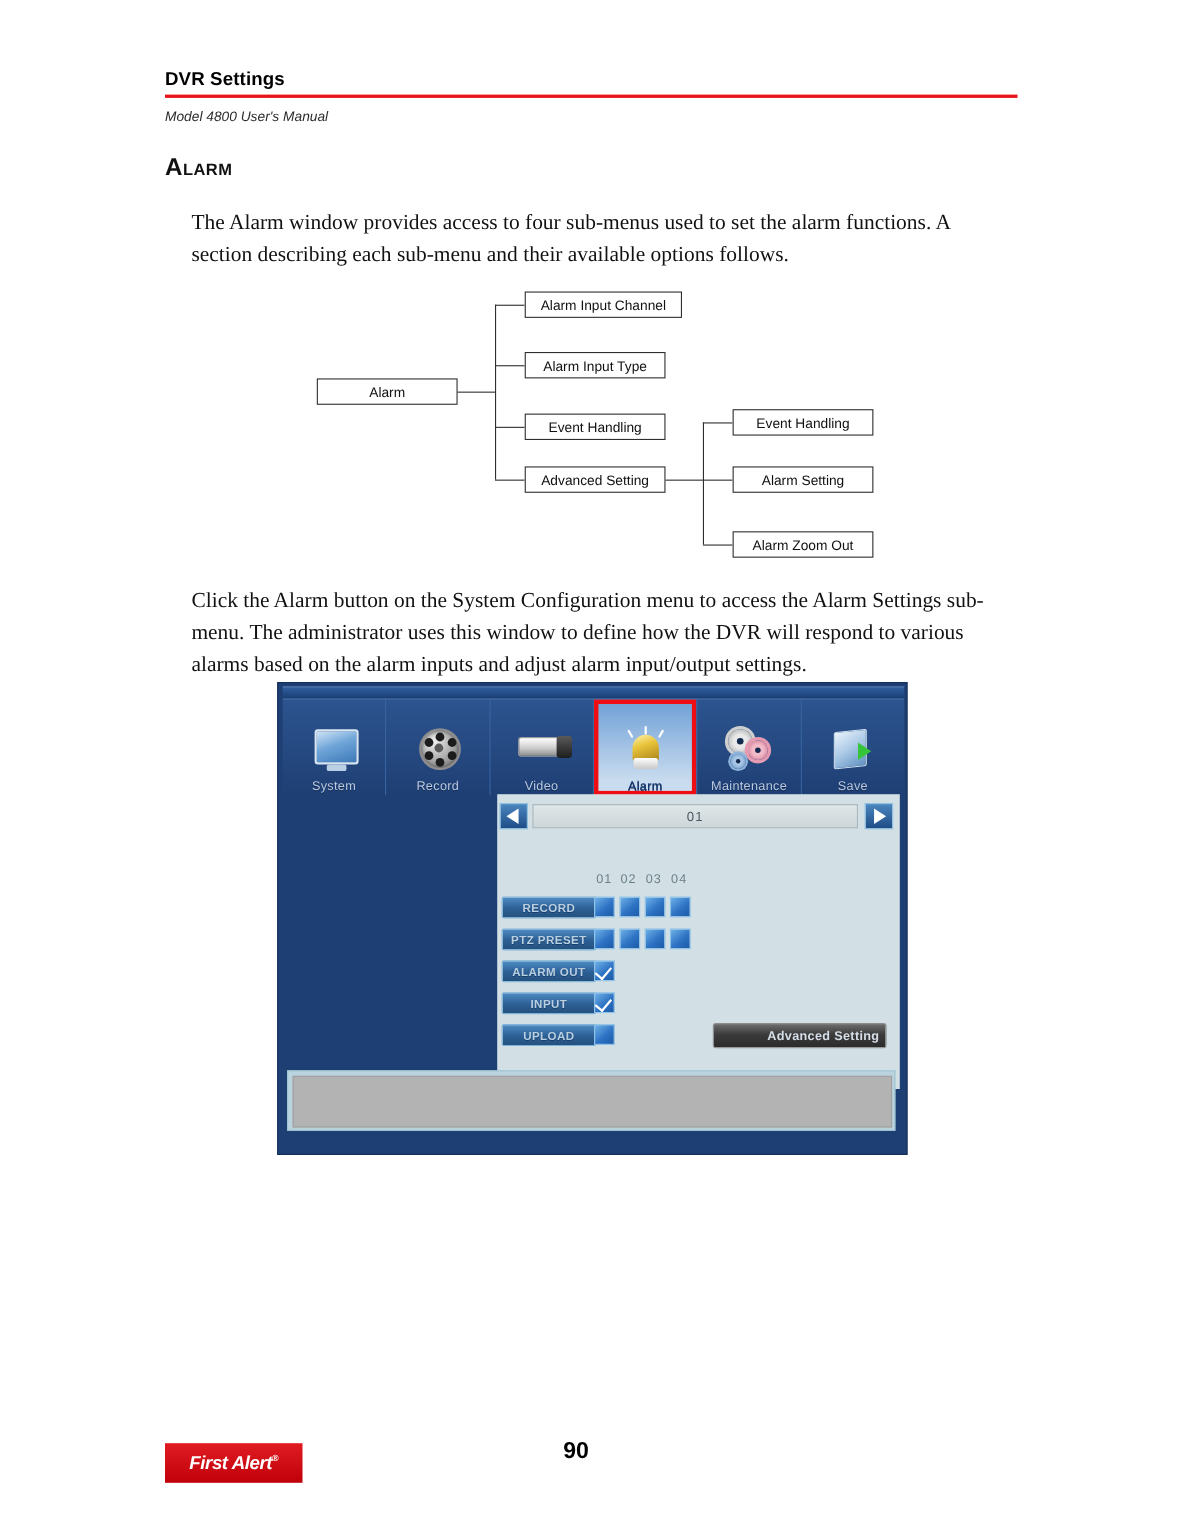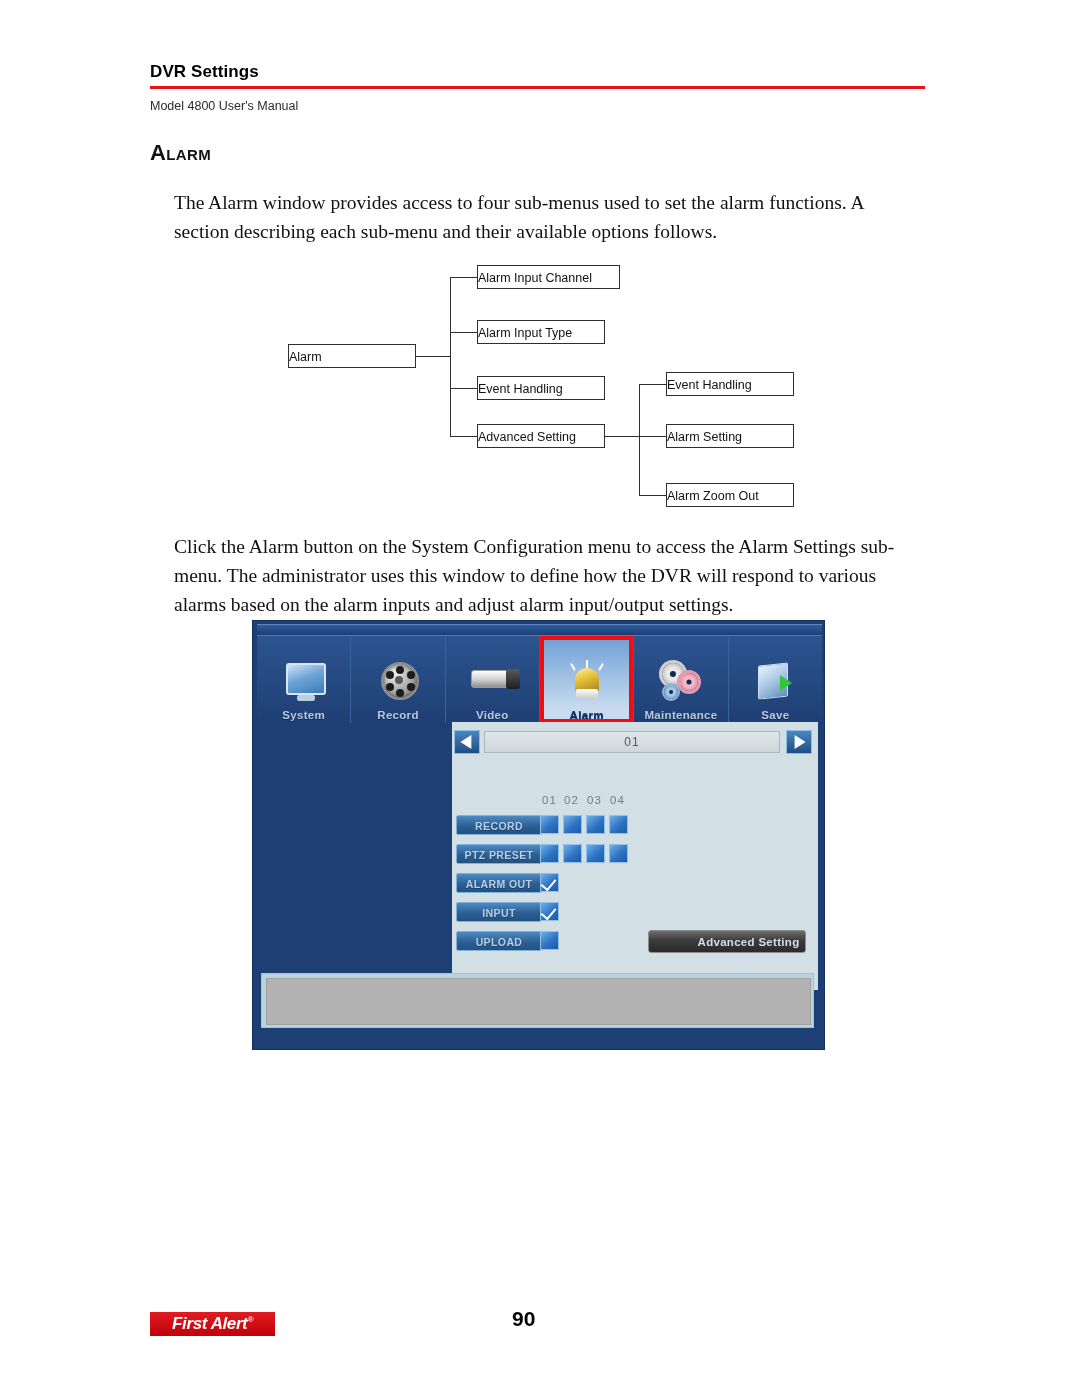--- a/index.html
+++ b/index.html
@@ -34,20 +34,21 @@
     height: 3px;
     background: #e8131a;
   }
   .hdr-sub {
     position: absolute;
     left: 150px;
     top: 99px;
     font-family: "Liberation Sans", sans-serif;
     font-size: 12.5px;
     color: #2b2b2b;
+    font-style: italic;
   }
 
   
   .sec-head {
     position: absolute;
     left: 150px;
     top: 146px;
     font-family: "Liberation Sans", sans-serif;
     font-weight: bold;
     color: #111111;
@@ -79,20 +80,21 @@
     width: 545px;
     height: 265px;
   }
   .tbox {
     position: absolute;
     border: 1.4px solid #2e2e2e;
     background: #ffffff;
     font-family: "Liberation Sans", sans-serif;
     font-size: 12.5px;
     color: #111111;
+    text-align: center;
     line-height: 24px;
     height: 24px;
     box-sizing: border-box;
     white-space: nowrap;
   }
   .tline {
     position: absolute;
     background: #2e2e2e;
   }
   .tline.h { height: 1.4px; }
@@ -138,21 +140,21 @@
   }
   .tool + .tool { border-left: 1px solid #38639f; }
   .tool .ticon {
     width: 46px; height: 48px;
     margin-bottom: 2px;
     position: relative;
   }
   .tool .tlabel {
     font-family: "Liberation Sans", sans-serif;
     font-size: 11.5px;
-    font-weight: bold;
+    font-weight: normal;
     color: #b9c9e0;
     letter-spacing: 0.3px;
     text-shadow: 0 1px 0 #12294d;
   }
   .tool.sel { background: linear-gradient(180deg,#6e9fd6 0%,#c9dcef 85%); }
   .tool.sel .tlabel { color: #12336e; }
   .tool.sel::after {
     content: "";
     position: absolute;
     left: 0; top: 0; right: 0; bottom: 0;
@@ -386,21 +388,21 @@
     left: 533px; top: 380px;
     width: 0; height: 0;
   }
 
   
   #logo {
     position: absolute;
     left: 150px;
     top: 1312px;
     width: 125px;
-    height: 24px;
+    height: 36px;
     background: linear-gradient(180deg,#e01c22 0%,#c0000a 100%);
     display: flex;
     align-items: center;
     justify-content: center;
   }
   #logo span {
     font-family: "Liberation Sans", sans-serif;
     font-style: italic;
     font-weight: bold;
     font-size: 17px;

